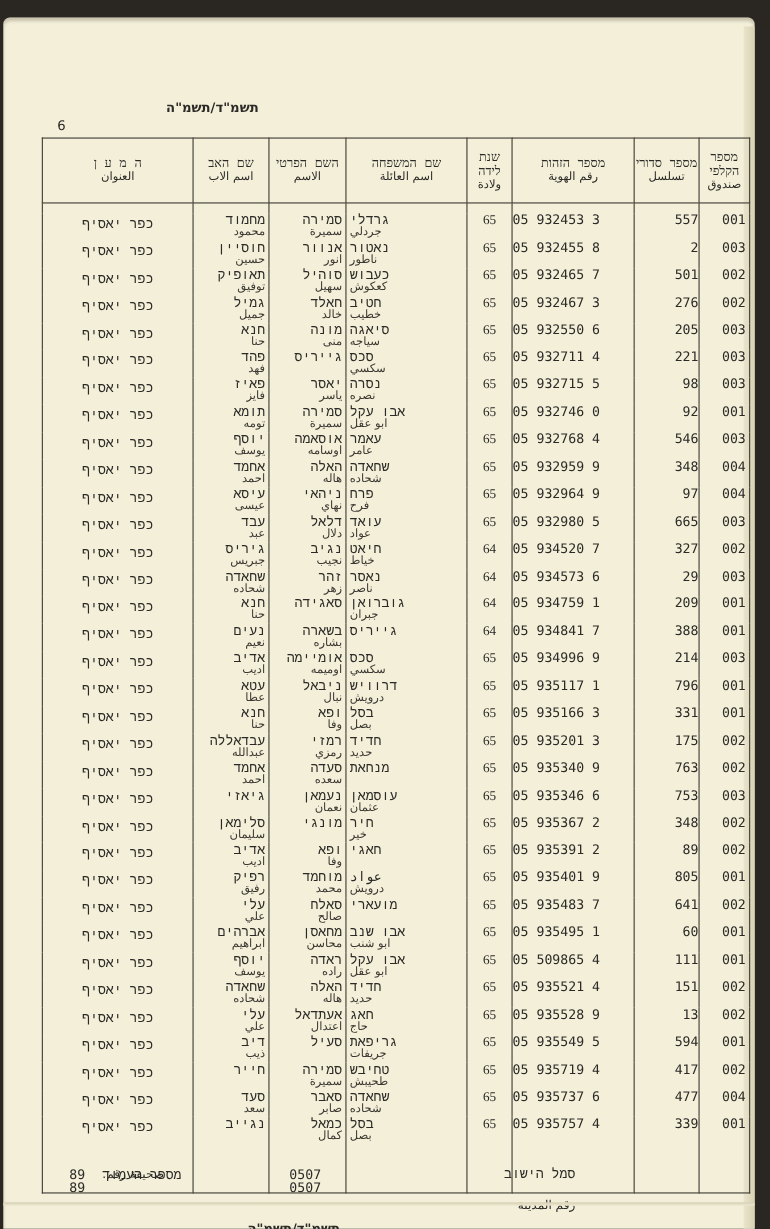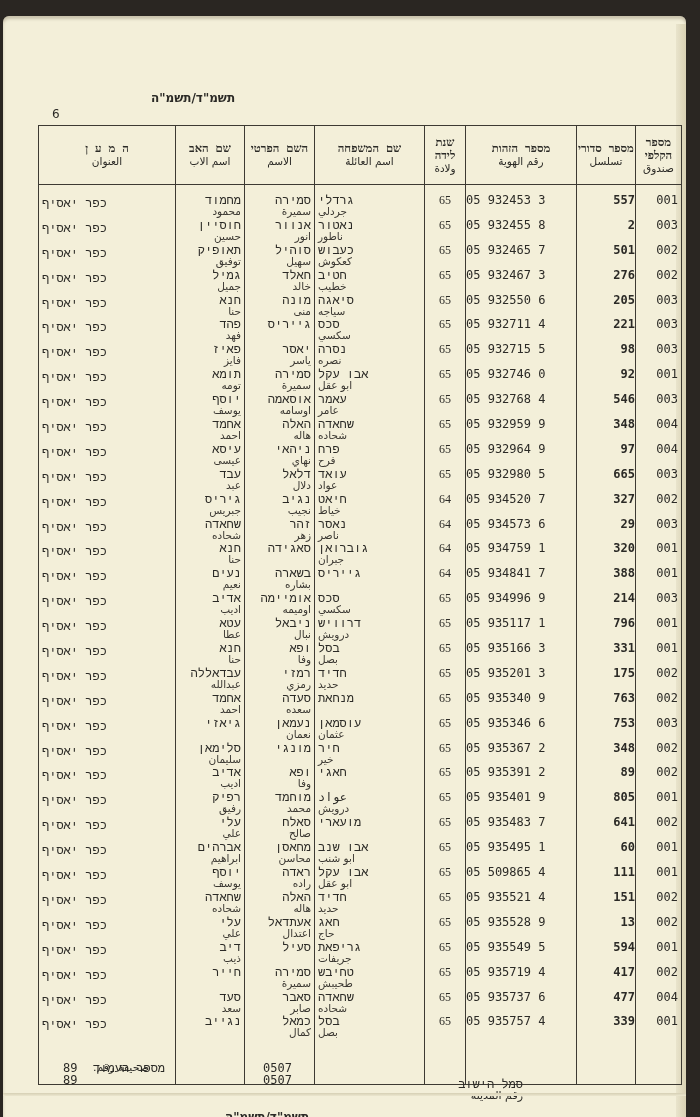--- a/index.html
+++ b/index.html
@@ -34,35 +34,35 @@
     }
     table.register th, table.register td {
       border-left: 1px solid #3d3a33; border-right: 1px solid #3d3a33;
       padding: 0; vertical-align: top;
     }
     table.register thead th {
       border: 1px solid #3d3a33;
       height: 58px; vertical-align: middle; text-align: center;
       font-weight: normal; font-size: 11.5px; line-height: 13px;
     }
-    .h-he { font-weight: bold; display: block; font-family: "DejaVu Sans Mono", monospace; }
+    .h-he { font-weight: normal; display: block; font-family: "DejaVu Sans Mono", monospace; }
     .h-ar { display: block; font-family: "DejaVu Sans", sans-serif; font-size: 10.5px; }
     table.register tbody td { font-size: 12px; }
     table.register tbody tr.spacer td { height: 9px; }
     table.register tbody tr.filler td { height: 44px; border-bottom: 1px solid #3d3a33; }
     .row-cell { height: 24.9px; position: relative; }
     .he { display: block; line-height: 12px; padding: 0 3px; white-space: nowrap; }
     .ar { display: block; line-height: 11px; font-size: 10.5px; font-family: "DejaVu Sans", sans-serif; padding: 0 3px; white-space: nowrap; color: #3b3832; }
     td.num { text-align: center; direction: ltr; font-family: Liberation Serif, serif; line-height: 12px; }
-    td.addr { text-align: left; padding-right: 4px; }
+    td.addr { text-align: center; padding-right: 4px; }
     td.addr .he { padding-top: 3px; }
     td.fname, td.father { text-align: right; }
     td.lname { text-align: left; }
     td.idcol { direction: ltr; text-align: left; padding-left: 6px; font-family: "DejaVu Sans Mono", monospace; line-height: 12px; white-space: pre; }
-    td.serial { text-align: right; direction: ltr; padding-right: 10px; line-height: 12px; font-weight: bold; }
+    td.serial { text-align: right; direction: ltr; padding-right: 10px; line-height: 12px; }
     td.ballot { text-align: right; direction: ltr; line-height: 12px; }
     .footer {
       position: absolute; left: 60px; top: 1046px; width: 460px; height: 30px;
       font-size: 12px; line-height: 12px;
     }
     .f-line { position: absolute; white-space: nowrap; }
     .foot-ar { font-family: "DejaVu Sans", sans-serif; font-size: 11px; }
     .fold-line {
       position: absolute; left: 0; top: 1077px; width: 683px; height: 3px;
       background: linear-gradient(#d5cfb4, #ece7cf);
@@ -458,21 +458,21 @@
             <span class="ar">شحاده</span>
           </td>
           <td class="addr row-cell">
             <span class="he">כפר יאסיף</span>
           </td>
         </tr>
         <tr>
           <td class="ballot row-cell">
             <span class="he">001</span>
           </td>
-          <td class="serial row-cell"><span>320</span></td>
+          <td class="serial row-cell"><span>209</span></td>
           <td class="idcol row-cell"><span>05 934759 1</span></td>
           <td class="num row-cell"><span>64</span></td>
           <td class="lname row-cell">
             <span class="he">גוברואן</span>
             <span class="ar">جبران</span>
           </td>
           <td class="fname row-cell">
             <span class="he">סאגידה</span>
             <span class="ar"></span>
           </td>
@@ -928,21 +928,21 @@
           <td></td>
           <td></td>
           <td></td>
           <td></td>
           <td></td>
         </tr>
       </tbody>
   </table>
 
   <div class="footer">
-    <span class="f-line" style="right:0; top:16px;">סמל הישוב</span>
+    <span class="f-line" style="right:0; top:0;font-family:Liberation Mono, monospace;">סמל הישוב</span>
     <span class="f-line foot-ar" style="right:0; top:28px;">رقم المدينة</span>
     <span class="f-line" style="left:200px; top:0;">0507</span>
     <span class="f-line" style="left:200px; top:12px;">0507</span>
     <span class="f-line" style="left:30px; top:0; direction:rtl;">מספר העמוד</span>
     <span class="f-line foot-ar" style="left:30px; top:0; direction:rtl;">صحيفة رقم.</span>
     <span class="f-line" style="left:0; top:0;">89</span>
     <span class="f-line" style="left:0; top:12px;">89</span>
   </div>
 
   <div class="fold-line"></div>

